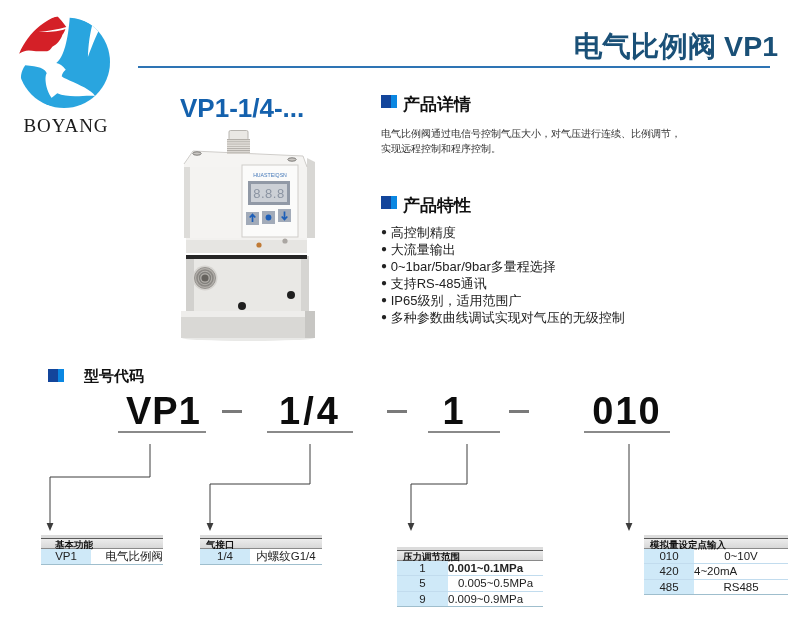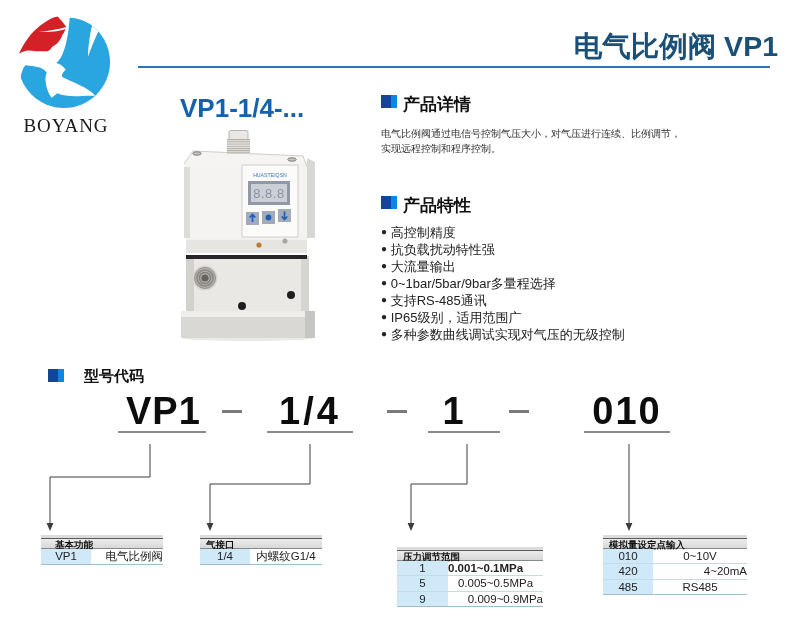--- a/index.html
+++ b/index.html
@@ -103,21 +103,20 @@
 <div class="abs" style="left:381px;top:95px;width:10px;height:13px;background:#13459b"></div>
 <div class="abs" style="left:391px;top:95px;width:5.5px;height:13px;background:#0a87e2"></div>
 <div class="abs" style="left:403px;top:93px;font-size:17px;font-weight:bold;color:#111;">产品详情</div>
 <div class="abs" style="left:381px;top:126px;width:395px;font-size:10px;line-height:15.2px;color:#333;">电气比例阀通过电信号控制气压大小，对气压进行连续、比例调节，<br>实现远程控制和程序控制。</div>
 
 <div class="abs" style="left:381px;top:196px;width:10px;height:13px;background:#13459b"></div>
 <div class="abs" style="left:391px;top:196px;width:5.5px;height:13px;background:#0a87e2"></div>
 <div class="abs" style="left:403px;top:194px;font-size:17px;font-weight:bold;color:#111;">产品特性</div>
 <div class="abs" style="left:381px;top:223.5px;font-size:13px;line-height:16.5px;color:#222;">
   <div><span style="font-size:10px;vertical-align:1.5px;">●</span> 高控制精度</div>
-  <div><span style="font-size:10px;vertical-align:1.5px;">●</span> 抗负载扰动特性强</div>
   <div><span style="font-size:10px;vertical-align:1.5px;">●</span> 大流量输出</div>
   <div><span style="font-size:10px;vertical-align:1.5px;">●</span> 0~1bar/5bar/9bar多量程选择</div>
   <div><span style="font-size:10px;vertical-align:1.5px;">●</span> 支持RS-485通讯</div>
   <div><span style="font-size:10px;vertical-align:1.5px;">●</span> IP65级别，适用范围广</div>
   <div><span style="font-size:10px;vertical-align:1.5px;">●</span> 多种参数曲线调试实现对气压的无级控制</div>
 </div>
 
 <div class="abs" style="left:48px;top:369px;width:10px;height:13px;background:#13459b"></div>
 <div class="abs" style="left:58px;top:369px;width:5.5px;height:13px;background:#0a87e2"></div>
 <div class="abs" style="left:84px;top:367px;font-size:15px;font-weight:bold;color:#111;">型号代码</div>
@@ -174,32 +173,32 @@
   <div style="display:flex;height:15.4px;border-bottom:1px solid #c2dcee;font-size:11.5px;color:#222;line-height:15px;">
     <div style="width:51px;background:#cfe9f8;text-align:center;">1</div>
     <div style="flex:1;text-align:left;font-weight:bold;">0.001~0.1MPa</div>
   </div>
   <div style="display:flex;height:15.4px;border-bottom:1px solid #c2dcee;font-size:11.5px;color:#222;line-height:15px;">
     <div style="width:51px;background:#cfe9f8;text-align:center;">5</div>
     <div style="flex:1;text-align:center;">0.005~0.5MPa</div>
   </div>
   <div style="display:flex;height:15.4px;border-bottom:1px solid #9fbecd;font-size:11.5px;color:#222;line-height:15px;">
     <div style="width:51px;background:#cfe9f8;text-align:center;">9</div>
-    <div style="flex:1;text-align:right;">0.009~0.9MPa</div>
-  </div>
-</div>
-
-<div class="abs" style="left:603px;top:535px;width:144px;">
+    <div style="flex:1;text-align:left;">0.009~0.9MPa</div>
+  </div>
+</div>
+
+<div class="abs" style="left:644px;top:535px;width:144px;">
   <div style="height:2.5px;background:#dcdcdc"></div>
   <div style="height:11.5px;background:linear-gradient(180deg,#ececec,#d8d8d8);border-top:1px solid #5a5a5a;border-bottom:1px solid #8a8a8a;font-size:9.5px;font-weight:bold;color:#111;padding-left:6px;line-height:11.5px;">模拟量设定点输入</div>
   <div style="display:flex;height:15.4px;border-bottom:1px solid #c2dcee;font-size:11.5px;color:#222;line-height:15px;">
     <div style="width:50px;background:#cfe9f8;text-align:center;">010</div>
     <div style="flex:1;text-align:center;">0~10V</div>
   </div>
   <div style="display:flex;height:15.4px;border-bottom:1px solid #c2dcee;font-size:11.5px;color:#222;line-height:15px;">
     <div style="width:50px;background:#cfe9f8;text-align:center;">420</div>
-    <div style="flex:1;text-align:right;">4~20mA</div>
+    <div style="flex:1;text-align:left;">4~20mA</div>
   </div>
   <div style="display:flex;height:15.4px;border-bottom:1px solid #9fbecd;font-size:11.5px;color:#222;line-height:15px;">
     <div style="width:50px;background:#cfe9f8;text-align:center;">485</div>
     <div style="flex:1;text-align:center;">RS485</div>
   </div>
 </div>
 
 </body></html>

